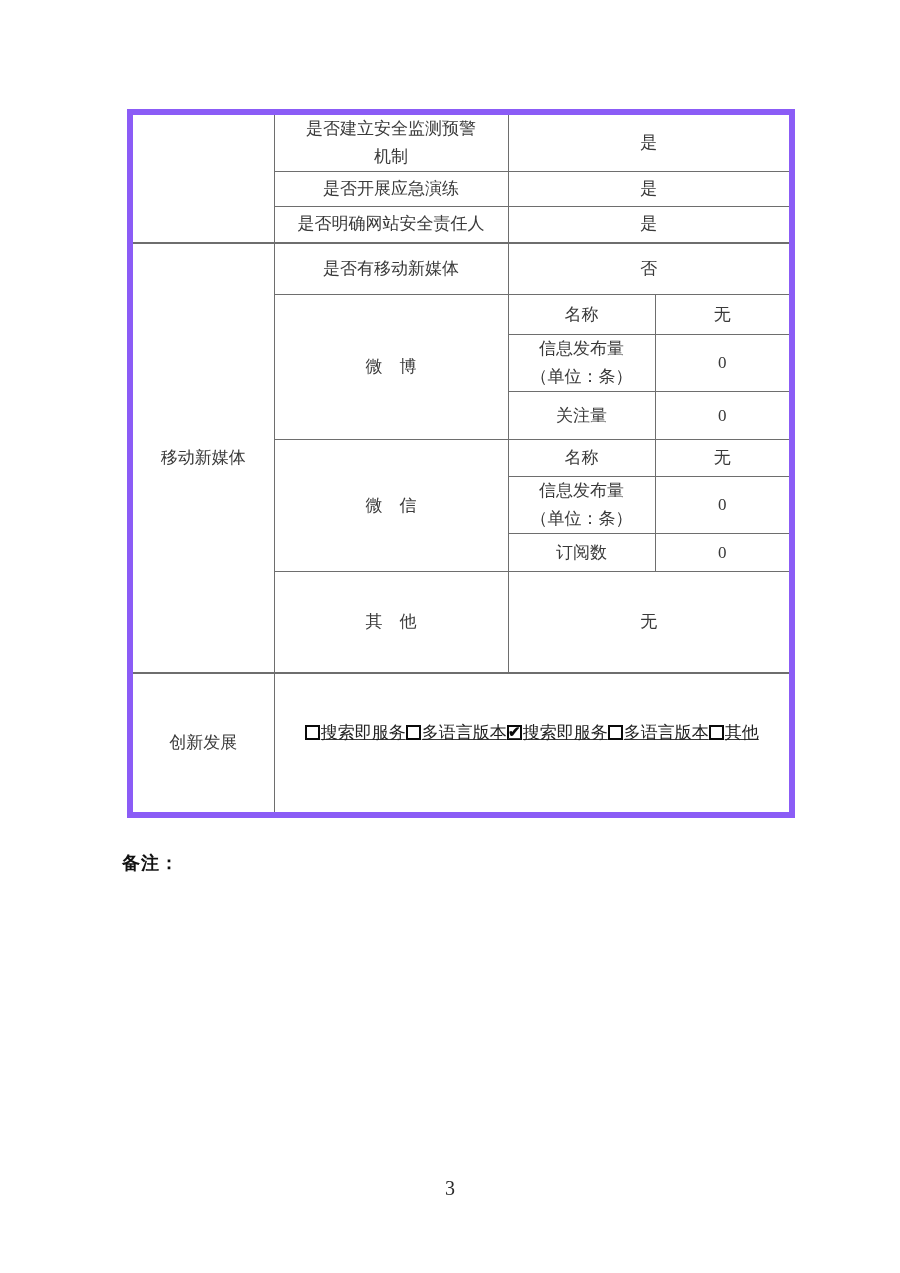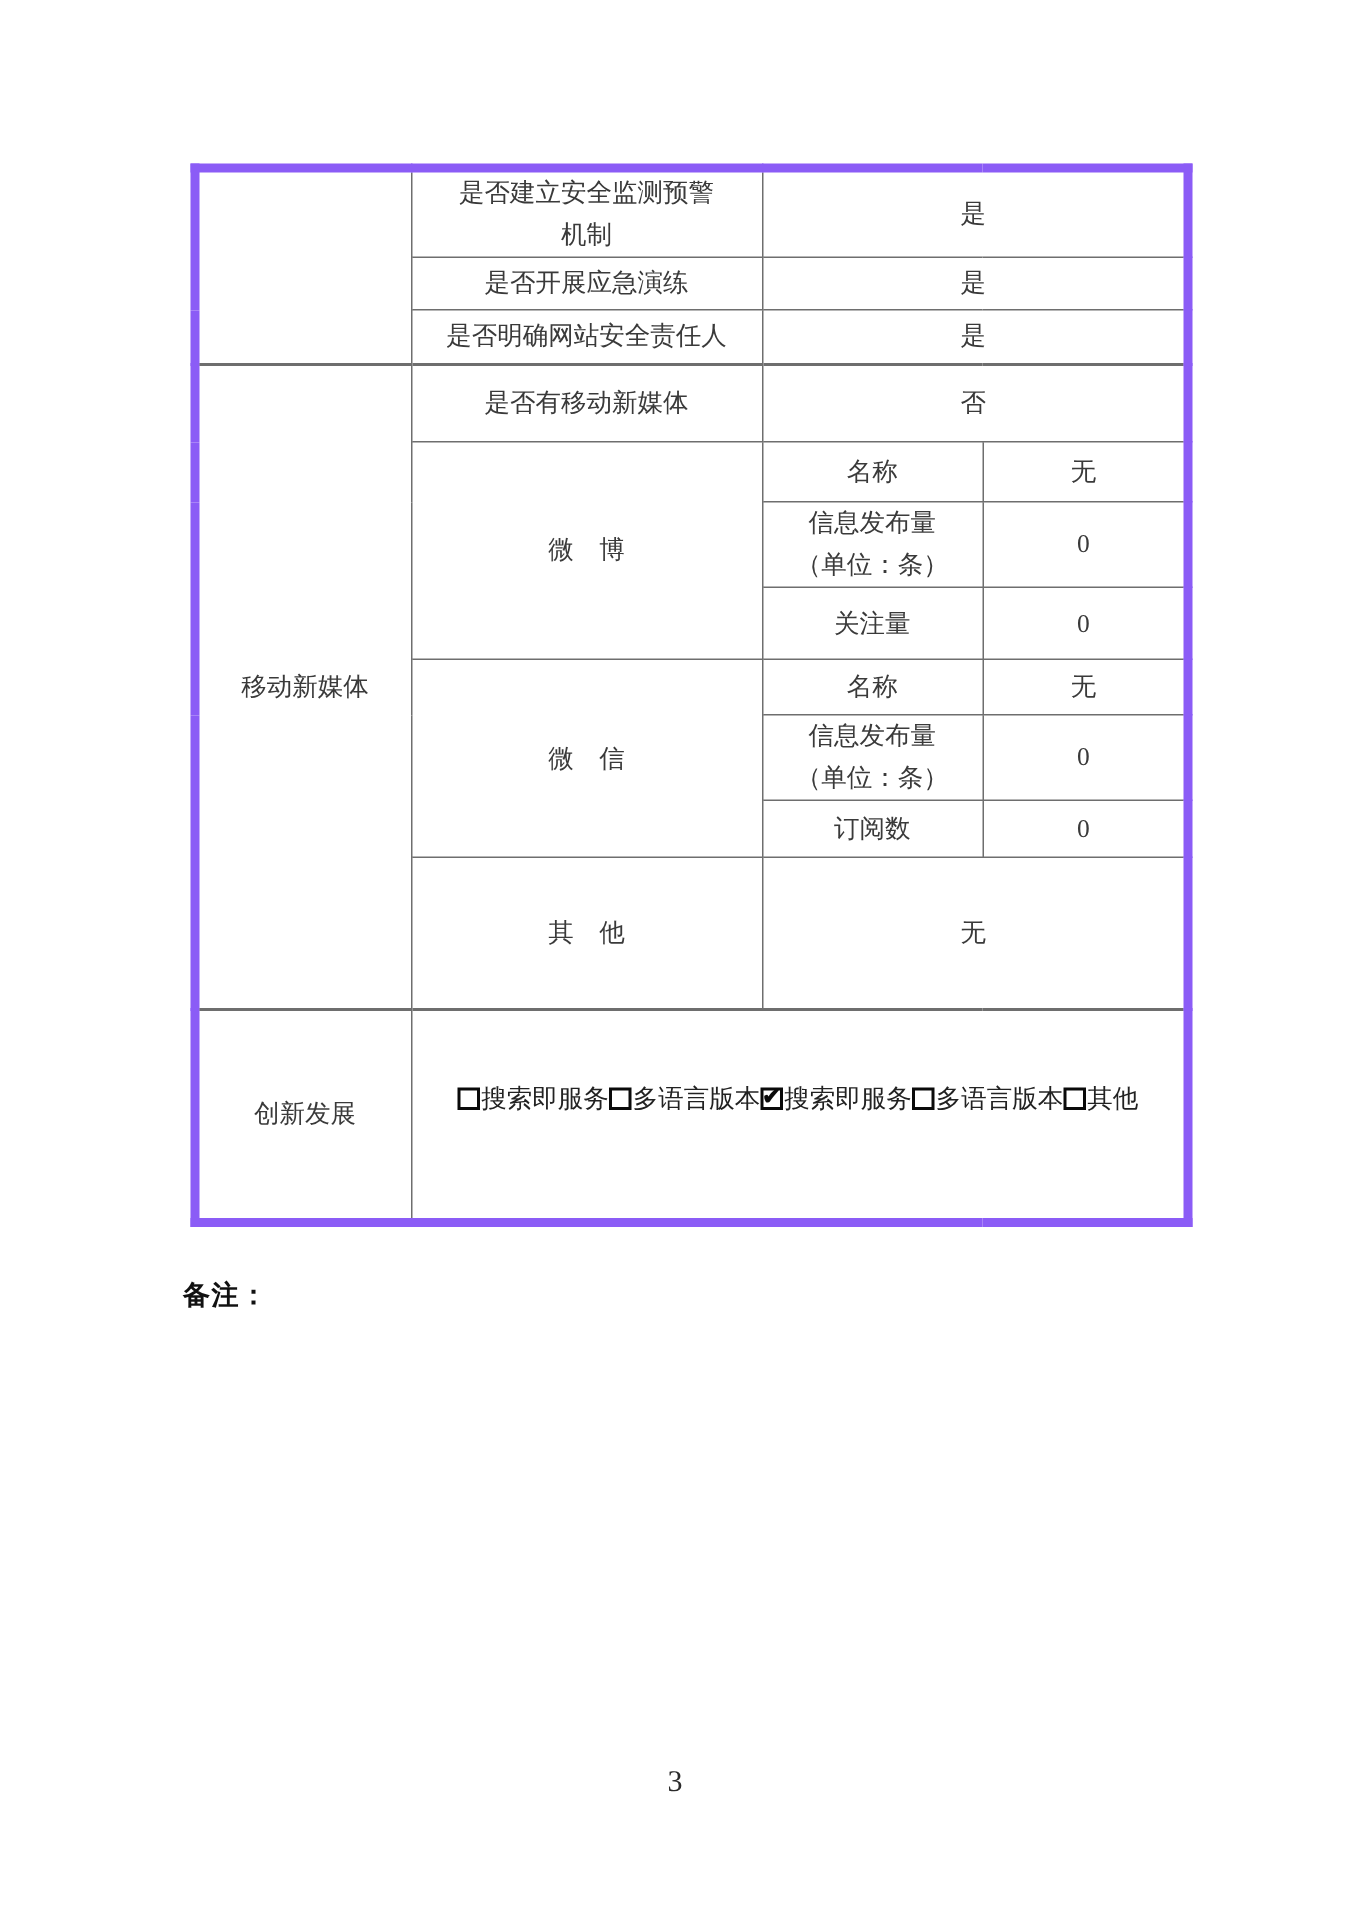--- a/index.html
+++ b/index.html
@@ -34,20 +34,21 @@
     padding: 0 2px;
   }
   tr.section-start td { border-top: 2px solid #6e6e6e; }
   .preline { white-space: pre-line; }
   .cb-row {
     display: flex;
     align-items: flex-end;
     justify-content: center;
     white-space: nowrap;
     margin-top: -20px;
+    text-decoration: underline;
   }
   .cb-item { display: inline-flex; align-items: center; }
   .cb-box {
     width: 15px;
     height: 15px;
     border: 2.5px solid #0a0a0a;
     display: inline-flex;
     align-items: center;
     justify-content: center;
     font-size: 15px;

